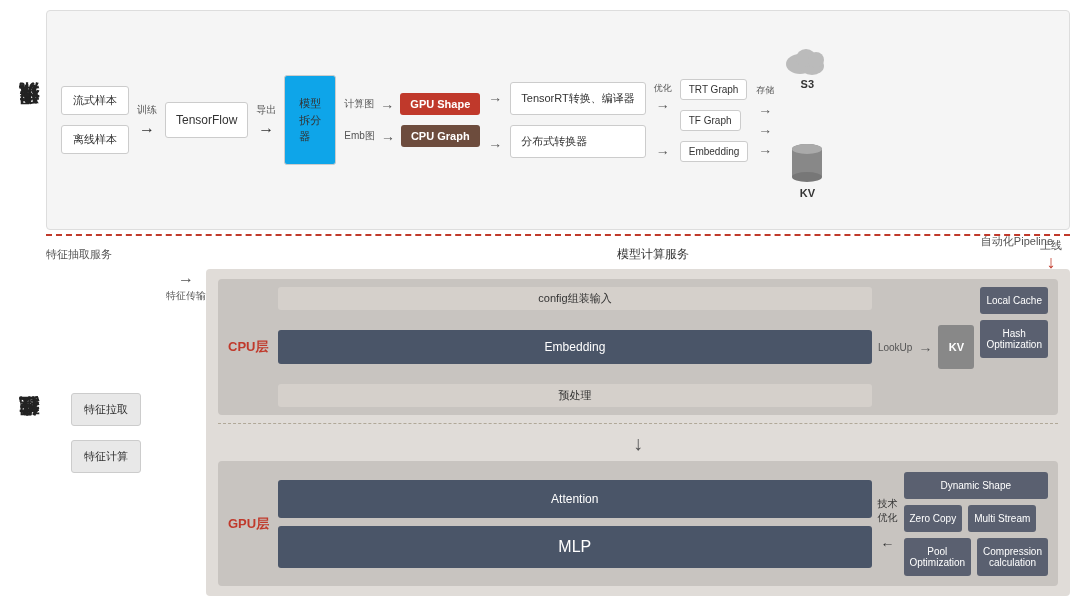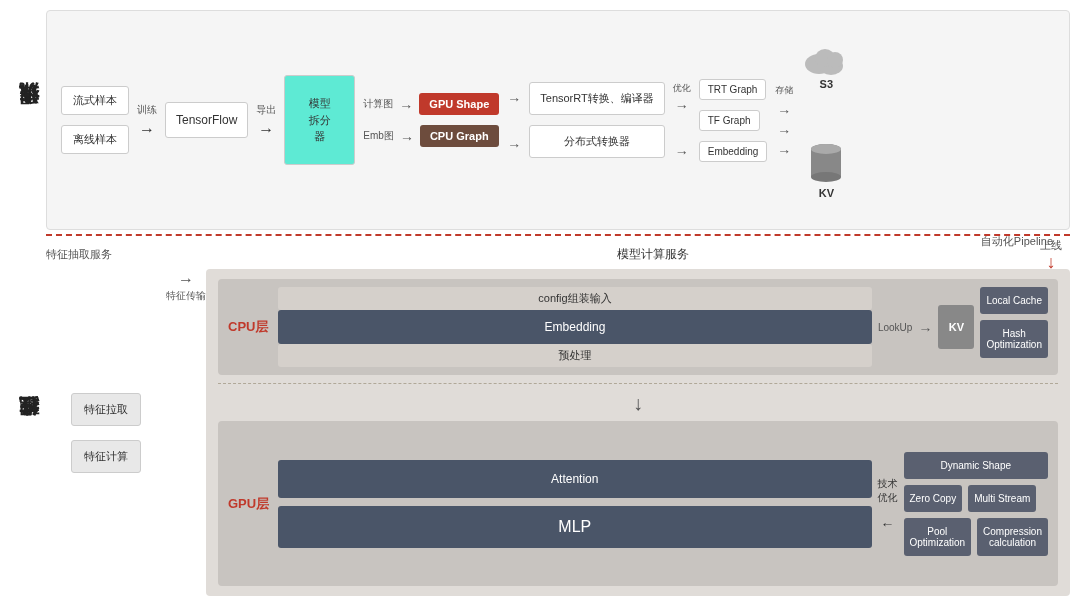--- a/index.html
+++ b/index.html
@@ -98,28 +98,28 @@
       color: #333;
       white-space: nowrap;
     }
 
     
     .model-splitter {
       display: flex;
       flex-direction: column;
       align-items: center;
       justify-content: center;
-      background: #5eead4;
+      background: #0ea5e9;
       border: 1px solid #ccc;
       border-radius: 3px;
       padding: 6px 6px;
       font-size: 11px;
       color: #333;
-      text-align: center;
-      width: 71px;
+      text-align: left;
+      width: 52px;
       min-height: 90px;
     }
 
     
     .graph-area {
       display: flex;
       flex-direction: column;
       gap: 10px;
     }
     .graph-row {
@@ -151,21 +151,20 @@
     }
 
     
     .converter-box {
       background: #fff;
       border: 1px solid #ccc;
       border-radius: 3px;
       padding: 8px 10px;
       font-size: 11px;
       color: #333;
-      text-align: center;
       white-space: nowrap;
     }
     .output-row {
       display: flex;
       flex-direction: row;
       align-items: center;
       gap: 6px;
     }
     .output-box {
       background: #fff;
@@ -385,21 +384,21 @@
       display: flex;
       flex-direction: row;
       align-items: stretch;
       width: 100%;
       gap: 6px;
     }
     .cpu-bars {
       flex: 1;
       display: flex;
       flex-direction: column;
-      gap: 0;
+      gap: 20px;
     }
   </style>
 </head>
 <body>
 
 <div class="main-container">
 
   <div class="top-section">
     <div class="section-label-vertical">训练流程</div>
 

